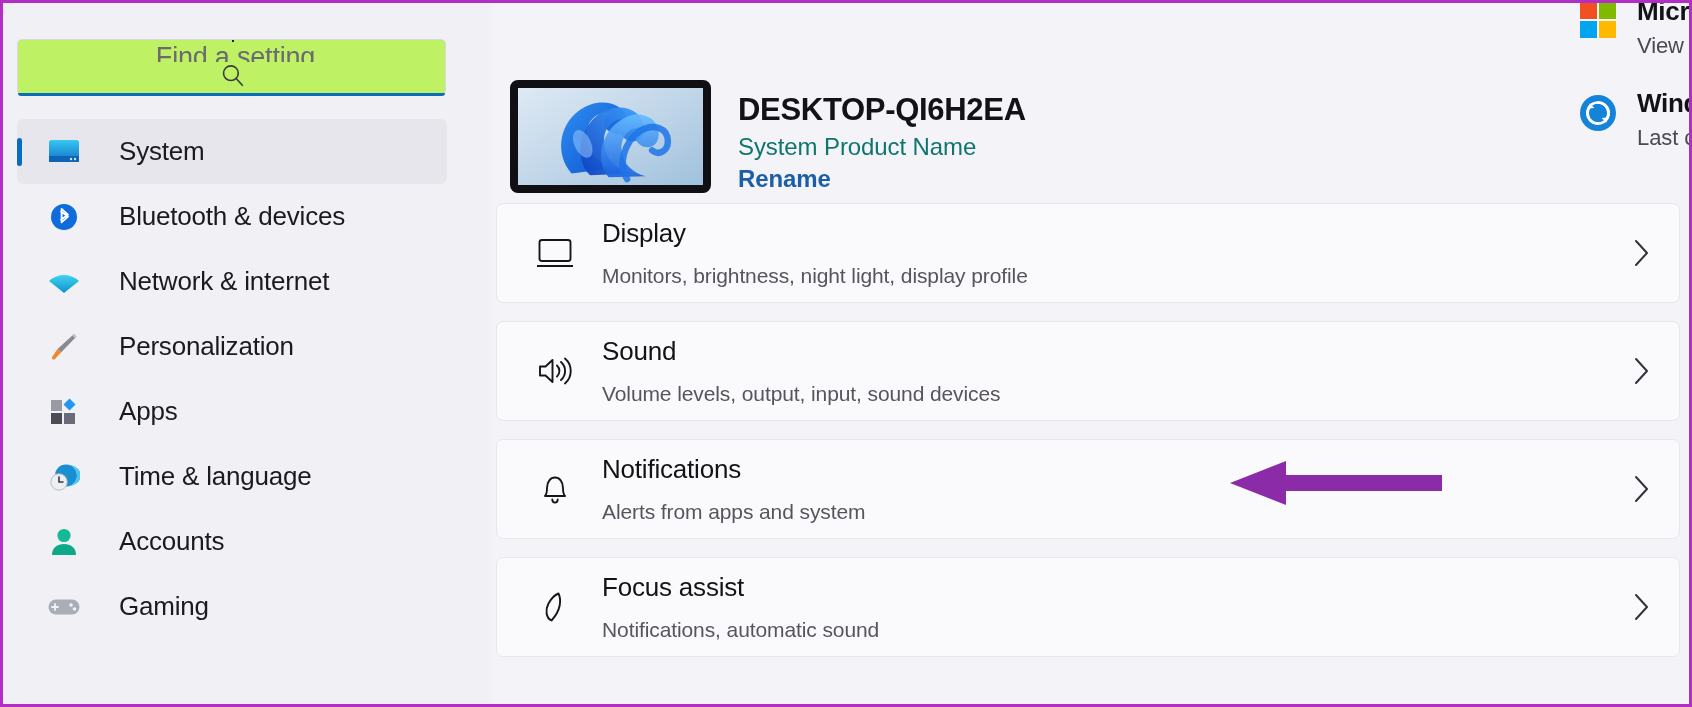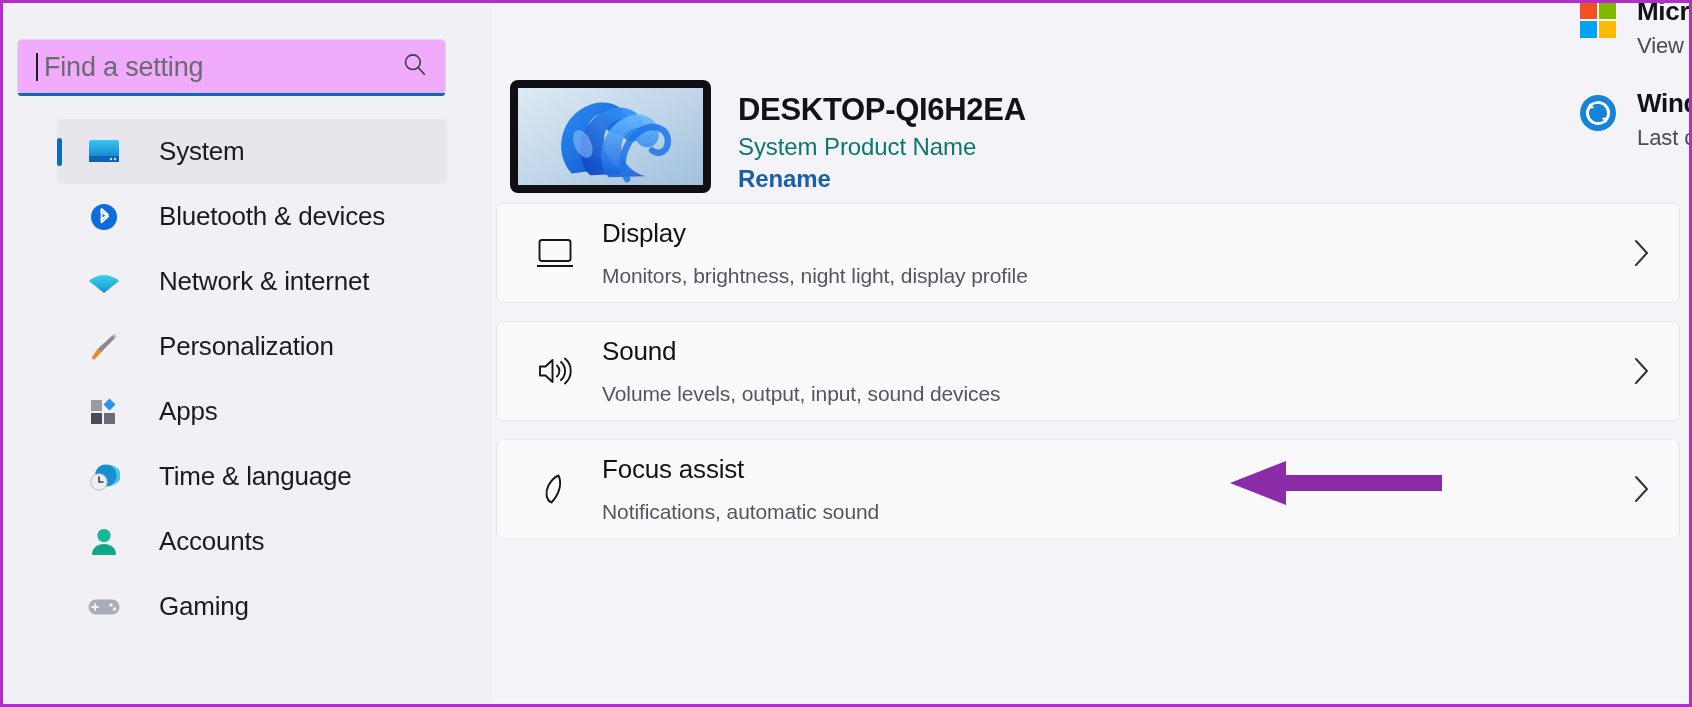--- a/index.html
+++ b/index.html
@@ -31,27 +31,28 @@
     position: relative;
   }
 
   .search-wrap {
     margin: 36px 46px 0 14px;
     position: relative;
   }
 
   .search-box {
     height: 56px;
-    background: #f0abfc;
+    background: #bef264;
     border: 1px solid #d8d8dd;
     border-radius: 5px;
     display: flex;
     align-items: center;
     padding: 0 16px 0 18px;
     position: relative;
+    flex-direction: column;
   }
 
   .search-box::after {
     content: "";
     position: absolute;
     left: 0; right: 0; bottom: -2px;
     height: 3px;
     background: #0a6cbd;
     border-radius: 0 0 3px 3px;
   }
@@ -68,21 +69,21 @@
     font-size: 27px;
     color: #6a6a70;
     padding-left: 6px;
     letter-spacing: -0.2px;
     white-space: nowrap;
     overflow: hidden;
   }
 
   .search-icon { flex: 0 0 auto; color: #3b3b40; }
 
-  .nav-list { margin-top: 24px; padding-left: 40px; }
+  .nav-list { margin-top: 24px; }
 
   .nav-item {
     height: 65px;
     margin: 0 45px 0 14px;
     border-radius: 6px;
     display: flex;
     align-items: center;
     position: relative;
     padding-left: 30px;
   }
@@ -516,20 +517,39 @@
           <span class="row-title" style="display:block">Sound</span>
           <span class="row-sub" style="display:block">Volume levels, output, input, sound devices</span>
         </span>
         <span class="row-chevron">
           <svg width="24" height="34" viewBox="0 0 24 34" fill="none" stroke="currentColor" stroke-width="2" stroke-linecap="round" stroke-linejoin="round">
             <polyline points="7,5 18,17 7,29"></polyline>
           </svg>
         </span>
       </div>
 
+      <div class="row">
+        <span class="row-icon">
+          <svg width="42" height="38" viewBox="0 0 42 38" fill="none" stroke="currentColor" stroke-width="1.9" stroke-linejoin="round">
+            <path d="M11 26 C11 26 13 24 13 18 C13 11.5 16.5 7.5 21 7.5
+                     C25.5 7.5 29 11.5 29 18 C29 24 31 26 31 26 Z"></path>
+            <path d="M18.3 29.5 C18.3 31.3 19.5 32.6 21 32.6
+                     C22.5 32.6 23.7 31.3 23.7 29.5" stroke-linecap="round"></path>
+          </svg>
+        </span>
+        <span class="row-text">
+          <span class="row-title" style="display:block">Notifications</span>
+          <span class="row-sub" style="display:block">Alerts from apps and system</span>
+        </span>
+        <span class="row-chevron">
+          <svg width="24" height="34" viewBox="0 0 24 34" fill="none" stroke="currentColor" stroke-width="2" stroke-linecap="round" stroke-linejoin="round">
+            <polyline points="7,5 18,17 7,29"></polyline>
+          </svg>
+        </span>
+      </div>
 
       <div class="row">
         <span class="row-icon">
           <svg width="42" height="38" viewBox="0 0 42 38" fill="none" stroke="currentColor" stroke-width="1.9" stroke-linejoin="round">
             <path d="M24.5 5.5 C27.5 12 27 22 17.5 32.5
                      C12 30 11 22 14.5 15.5 C17 10.8 20.8 7 24.5 5.5 Z"></path>
           </svg>
         </span>
         <span class="row-text">
           <span class="row-title" style="display:block">Focus assist</span>

